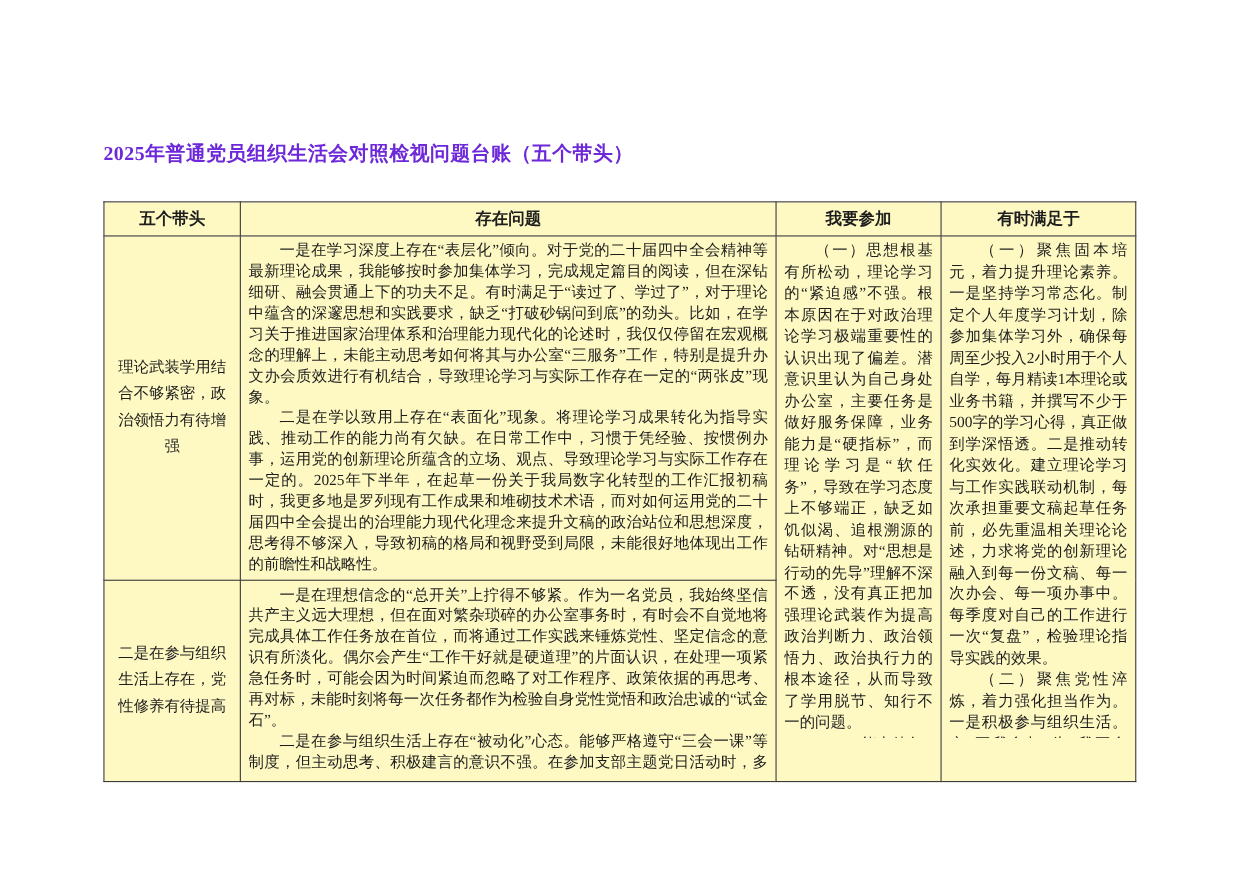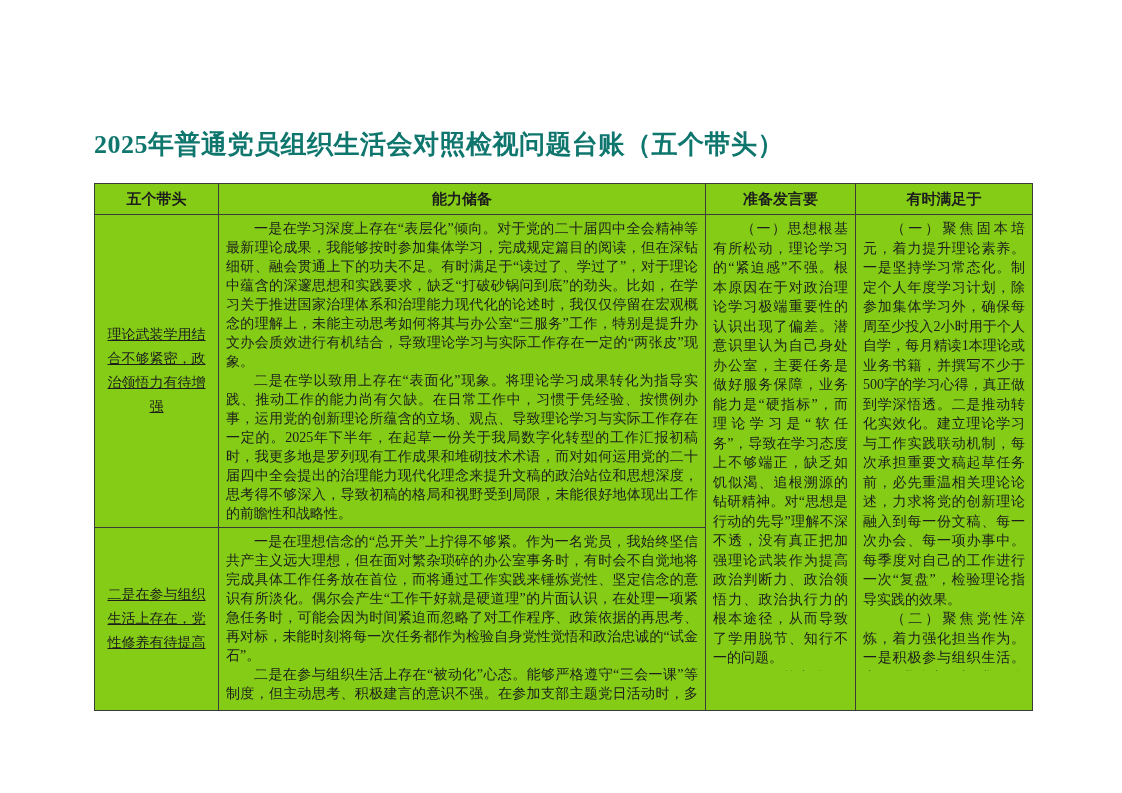--- a/index.html
+++ b/index.html
@@ -8,53 +8,52 @@
     background: #ffffff;
     font-family: "Liberation Serif", "DejaVu Serif", serif;
     color: #1d1d1d;
     overflow: hidden;
   }
   .page { position: relative; width: 1122px; height: 793px; background: #ffffff; }
 
   .doc-title {
     position: absolute;
     left: 94px; top: 127px;
-    font-size: 26px;
+    font-size: 18px;
     font-weight: bold;
-    color: #0f766e;
+    color: #6d28d9;
     letter-spacing: 0.5px;
     white-space: nowrap;
   }
 
   table.ledger {
     position: absolute;
     left: 94px; top: 183px;
     width: 938px;
     border-collapse: collapse;
     table-layout: fixed;
   }
-  .ledger th, .ledger td { border: 1.5px solid #3b3b3b; background: #84cc16; }
+  .ledger th, .ledger td { border: 1.5px solid #3b3b3b; background: #fef9c3; }
   .ledger th {
     height: 31px;
     font-size: 15px;
     font-weight: bold;
     text-align: center;
     vertical-align: middle;
     padding: 2px 4px;
   }
   tr.r1 { height: 282px; }
   tr.r2 { height: 183px; }
 
   td.lead {
     text-align: center;
     vertical-align: middle;
     font-size: 14px;
     line-height: 24px;
     padding: 4px 9px;
-    text-decoration: underline;
   }
   td.body { vertical-align: top; padding: 4px 7px; }
   td.body p {
     font-size: 14px;
     line-height: 19px;
     text-align: justify;
     text-indent: 2em;
   }
   td.cause p, td.measure p { line-height: 19.5px; }
   .clip { overflow: hidden; }
@@ -71,22 +70,22 @@
   <table class="ledger">
     <colgroup>
       <col style="width:124px">
       <col style="width:487px">
       <col style="width:150px">
       <col style="width:177px">
     </colgroup>
     <thead>
       <tr>
         <th>五个带头</th>
-        <th>能力储备</th>
-        <th>准备发言要</th>
+        <th>存在问题</th>
+        <th>我要参加</th>
         <th>有时满足于</th>
       </tr>
     </thead>
     <tbody>
       <tr class="r1">
         <td class="lead">理论武装学用结合不够紧密，政治领悟力有待增强</td>
         <td class="body">
           <p>一是在学习深度上存在“表层化”倾向。对于党的二十届四中全会精神等最新理论成果，我能够按时参加集体学习，完成规定篇目的阅读，但在深钻细研、融会贯通上下的功夫不足。有时满足于“读过了、学过了”，对于理论中蕴含的深邃思想和实践要求，缺乏“打破砂锅问到底”的劲头。比如，在学习关于推进国家治理体系和治理能力现代化的论述时，我仅仅停留在宏观概念的理解上，未能主动思考如何将其与办公室“三服务”工作，特别是提升办文办会质效进行有机结合，导致理论学习与实际工作存在一定的“两张皮”现象。</p>
           <p>二是在学以致用上存在“表面化”现象。将理论学习成果转化为指导实践、推动工作的能力尚有欠缺。在日常工作中，习惯于凭经验、按惯例办事，运用党的创新理论所蕴含的立场、观点、导致理论学习与实际工作存在一定的。2025年下半年，在起草一份关于我局数字化转型的工作汇报初稿时，我更多地是罗列现有工作成果和堆砌技术术语，而对如何运用党的二十届四中全会提出的治理能力现代化理念来提升文稿的政治站位和思想深度，思考得不够深入，导致初稿的格局和视野受到局限，未能很好地体现出工作的前瞻性和战略性。</p>
         </td>

